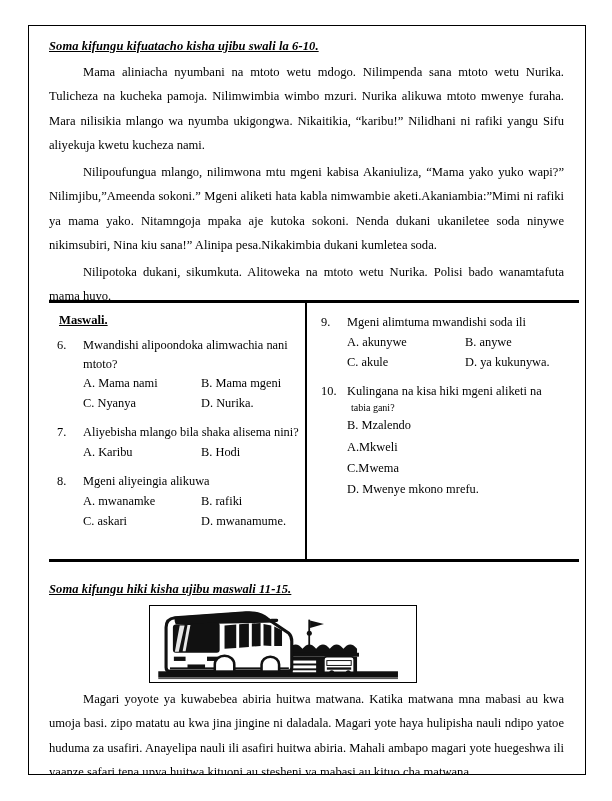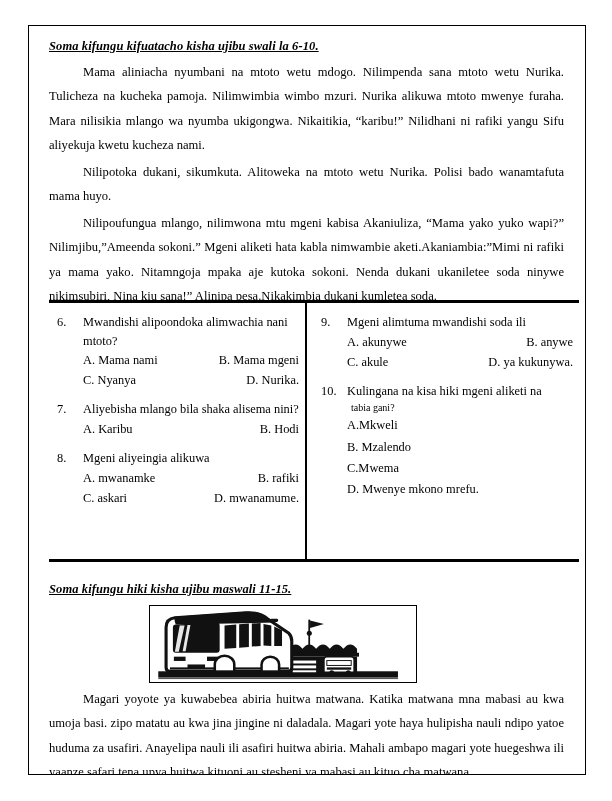--- a/index.html
+++ b/index.html
@@ -102,21 +102,21 @@
   .q-num.wide { width: 26px; flex: 0 0 26px; }
   .q-text { flex: 1; }
 
   .opt-row {
     display: flex;
     font-size: 12.4px;
     line-height: 1.62;
     margin-left: 26px;
   }
   .opt-a { width: 118px; flex: 0 0 118px; }
-  .opt-b { flex: 1; text-align: right; }
+  .opt-b { flex: 1; }
 
   .opt-stack {
     font-size: 12.4px;
     line-height: 1.72;
     margin-left: 26px;
   }
 
   .q-cont {
     font-size: 10px;
     line-height: 1.5;
@@ -156,27 +156,28 @@
   }
 </style>
 </head>
 <body>
 
 <div id="page-frame">
 
   <div class="inner">
     <div class="section-heading">Soma kifungu kifuatacho kisha ujibu swali la 6-10.</div>
     <p class="passage p1">Mama aliniacha nyumbani na mtoto wetu mdogo. Nilimpenda sana mtoto wetu Nurika. Tulicheza na kucheka pamoja. Nilimwimbia wimbo mzuri. Nurika alikuwa mtoto mwenye furaha. Mara nilisikia mlango wa nyumba ukigongwa. Nikaitikia, “karibu!” Nilidhani ni rafiki yangu Sifu aliyekuja kwetu kucheza nami.</p>
+    <p class="passage p2">Nilipoufungua mlango, nilimwona mtu mgeni kabisa Akaniuliza, “Mama yako yuko wapi?” Nilimjibu,”Ameenda sokoni.” Mgeni aliketi hata kabla nimwambie aketi.Akaniambia:”Mimi ni rafiki ya mama yako. Nitamngoja mpaka aje kutoka sokoni. Nenda dukani ukaniletee soda ninywe nikimsubiri, Nina kiu sana!” Alinipa pesa.Nikakimbia dukani kumletea soda.</p>
     <p class="passage p3">Nilipotoka dukani, sikumkuta. Alitoweka na mtoto wetu Nurika. Polisi bado wanamtafuta mama huyo.</p>
-    <p class="passage p2">Nilipoufungua mlango, nilimwona mtu mgeni kabisa Akaniuliza, “Mama yako yuko wapi?” Nilimjibu,”Ameenda sokoni.” Mgeni aliketi hata kabla nimwambie aketi.Akaniambia:”Mimi ni rafiki ya mama yako. Nitamngoja mpaka aje kutoka sokoni. Nenda dukani ukaniletee soda ninywe nikimsubiri, Nina kiu sana!” Alinipa pesa.Nikakimbia dukani kumletea soda.</p>
   </div>
 
   <div class="qtable">
 
     <div class="qcol qcol-left">
+      <div class="maswali-title">Maswali.</div>
 
       <div class="q-block">
         <div class="q-line">
           <span class="q-num">6.</span>
           <span class="q-text">Mwandishi alipoondoka alimwachia nani mtoto?</span>
         </div>
         <div class="opt-row">
           <span class="opt-a">A. Mama nami</span>
           <span class="opt-b">B. Mama mgeni</span>
         </div>
@@ -229,22 +230,22 @@
           <span class="opt-b">D. ya kukunywa.</span>
         </div>
       </div>
 
       <div class="q-block">
         <div class="q-line">
           <span class="q-num wide">10.</span>
           <span class="q-text">Kulingana na kisa hiki mgeni aliketi na</span>
         </div>
         <div class="q-cont">tabia gani?</div>
+        <div class="opt-stack">B. Mzalendo</div>
         <div class="opt-stack">A.Mkweli</div>
-        <div class="opt-stack">B. Mzalendo</div>
         <div class="opt-stack">C.Mwema</div>
         <div class="opt-stack">D. Mwenye mkono mrefu.</div>
       </div>
     </div>
   </div>
 
   <div class="bottom-section">
     <div class="section-heading">Soma kifungu hiki kisha ujibu maswali 11-15.</div>
 
     <div class="fig-wrap">

